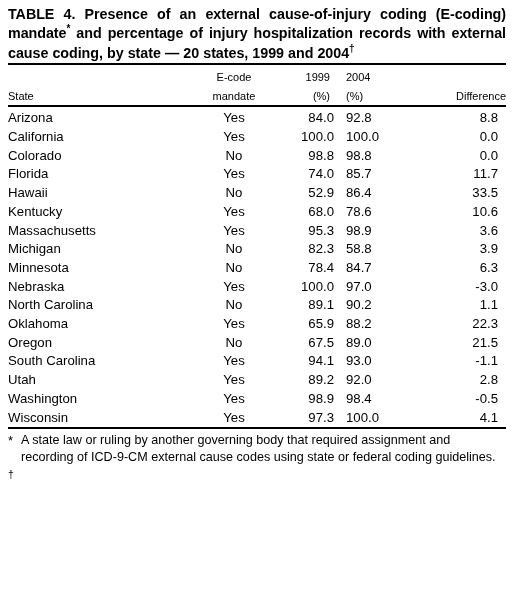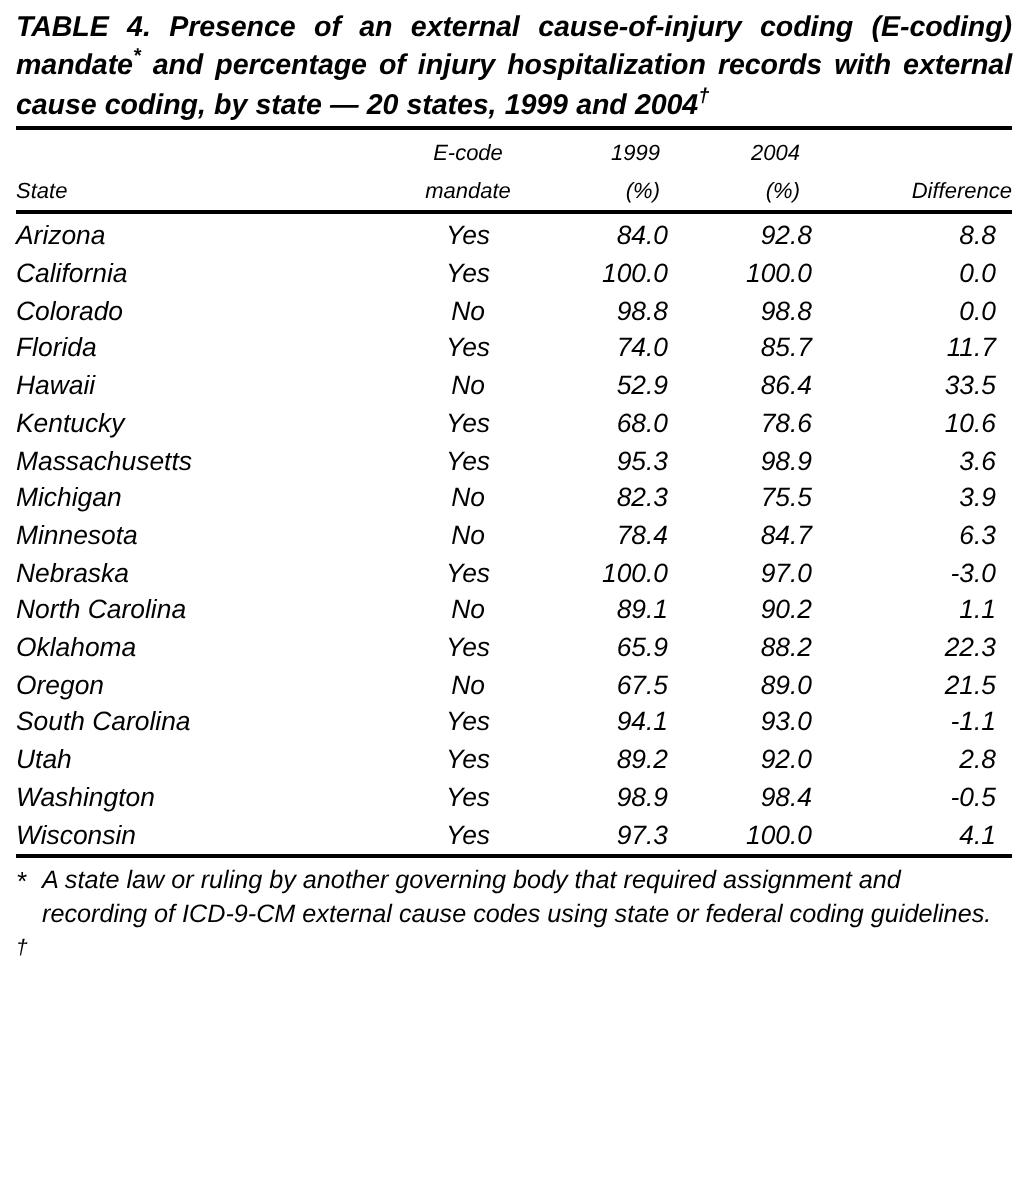--- a/index.html
+++ b/index.html
@@ -13,21 +13,20 @@
     font-family: "Liberation Sans", sans-serif;
     color: #000000;
     overflow: hidden;
   }
   .page {
     position: relative;
     width: 514px;
     height: 591px;
     box-sizing: border-box;
     padding: 0 8px;
-    font-style: italic;
   }
 
   
   .table-title {
     font-size: 14.3px;
     font-weight: bold;
     line-height: 19.3px;
     letter-spacing: -0.05px;
     padding-top: 5px;
     text-align: justify;
@@ -66,21 +65,21 @@
   }
   thead th {
     font-weight: bold;
     font-size: 11px;
     line-height: 18px;
     height: 18px;
   }
   .c-state  { width: 184px; text-align: left; }
   .c-mand   { width: 84px;  text-align: center; }
   .c-y1999  { width: 70px;  text-align: right; padding-right: 12px !important; }
-  .c-y2004  { width: 70px;  text-align: right; padding-right: 10px !important; }
+  .c-y2004  { width: 70px;  text-align: left; padding-right: 10px !important; }
   .c-diff   { width: 90px;  text-align: right; padding-right: 8px !important; margin-top: 40px; }
 
   thead .c-y1999, thead .c-y2004 { padding-right: 16px !important; }
   thead .c-diff { padding-right: 0 !important; text-align: right; }
 
   .hdr-top td, .hdr-top th { height: 18px; line-height: 18px; }
 
   .header-block { padding-top: 3px; }
 
   tbody tr:first-child td { padding-top: 2px; }
@@ -210,21 +209,21 @@
           <td class="c-state">Massachusetts</td>
           <td class="c-mand">Yes</td>
           <td class="c-y1999">95.3</td>
           <td class="c-y2004">98.9</td>
           <td class="c-diff">3.6</td>
         </tr>
         <tr>
           <td class="c-state">Michigan</td>
           <td class="c-mand">No</td>
           <td class="c-y1999">82.3</td>
-          <td class="c-y2004">75.5</td>
+          <td class="c-y2004">58.8</td>
           <td class="c-diff">3.9</td>
         </tr>
         <tr>
           <td class="c-state">Minnesota</td>
           <td class="c-mand">No</td>
           <td class="c-y1999">78.4</td>
           <td class="c-y2004">84.7</td>
           <td class="c-diff">6.3</td>
         </tr>
         <tr>

